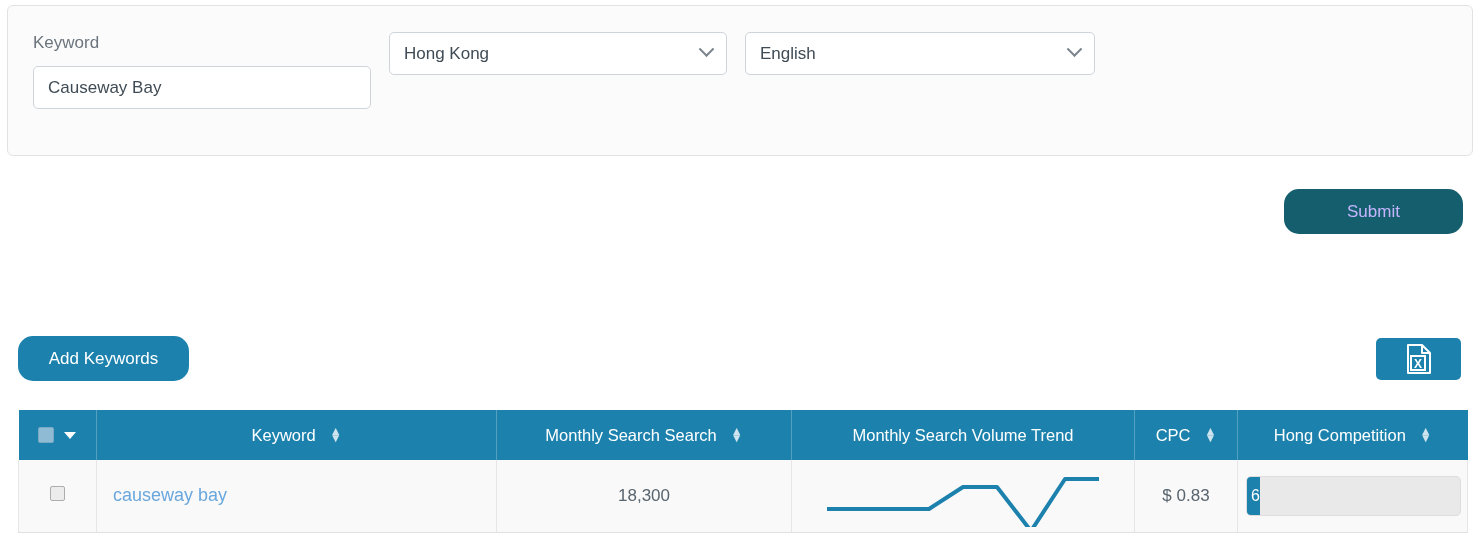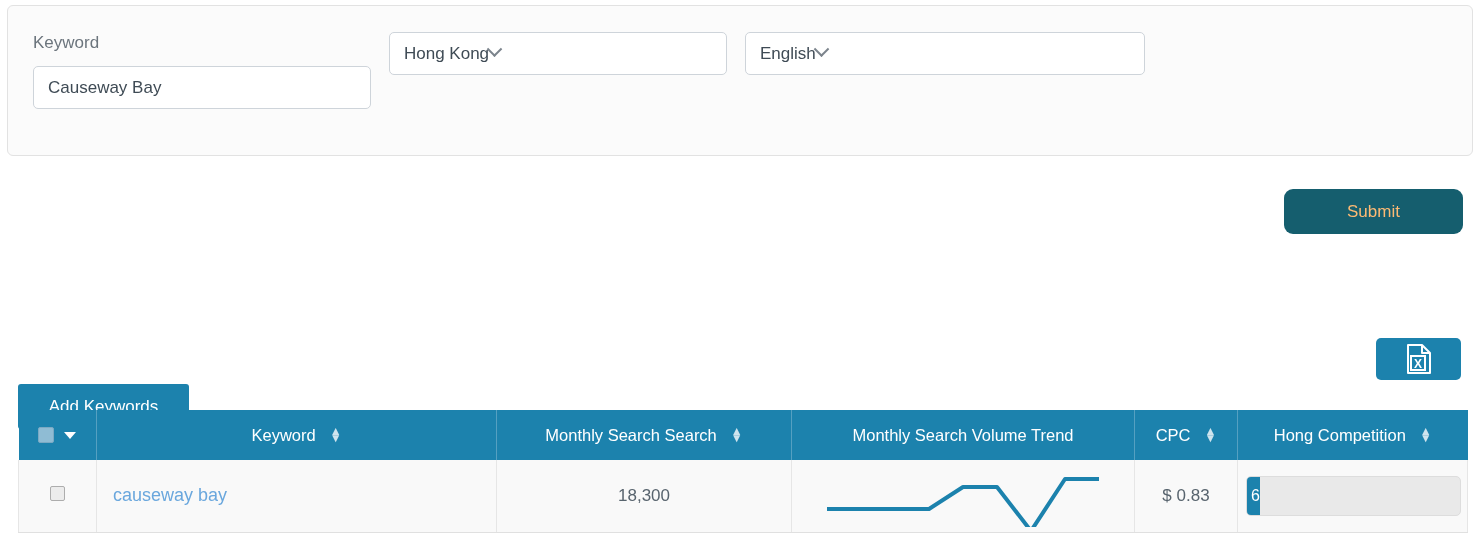--- a/index.html
+++ b/index.html
@@ -42,59 +42,59 @@
     background: #ffffff;
     border: 1px solid #ced4da;
     border-radius: 5px;
     display: flex;
     align-items: center;
     padding: 0 14px;
     font-size: 17px;
     color: #3f4b55;
   }
   .field-input.keyword { width: 338px; }
-  .field-input.select { width: 338px; }
-  .field-input.select.lang { width: 400px; }
+  .field-input.select { width: 338px; justify-content: space-between; }
+  .field-input.select.lang { width: 350px; }
   .chev {
     display: inline-block;
     width: 11px; height: 11px;
     border-right: 2px solid #5c6670;
     border-bottom: 2px solid #5c6670;
     transform: rotate(45deg) translate(-3px,-3px);
     opacity: .8;
   }
 
   
   .submit-btn {
     position: absolute;
     left: 1284px; top: 189px;
     width: 179px; height: 45px;
     background: #155e6e;
-    color: #fdba74;
+    color: #c4b5fd;
     border: none;
-    border-radius: 9px;
+    border-radius: 15px;
     font-size: 17px;
     font-family: "Liberation Sans", sans-serif;
     cursor: pointer;
     display: flex; align-items: center; justify-content: center;
   }
 
   
   .add-kw-btn {
     position: absolute;
     left: 18px; top: 336px;
     width: 171px; height: 45px;
     background: #1c82ad;
     color: #ffffff;
     border: none;
-    border-radius: 3px;
+    border-radius: 15px;
     font-size: 17px;
     font-family: "Liberation Sans", sans-serif;
     cursor: pointer;
-    display: flex; align-items: center; justify-content: center; margin-top: 48px;
+    display: flex; align-items: center; justify-content: center;
   }
   .export-btn {
     position: absolute;
     left: 1376px; top: 338px;
     width: 85px; height: 42px;
     background: #1c82ad;
     border: none;
     border-radius: 5px;
     cursor: pointer;
     display: flex; align-items: center; justify-content: center;

